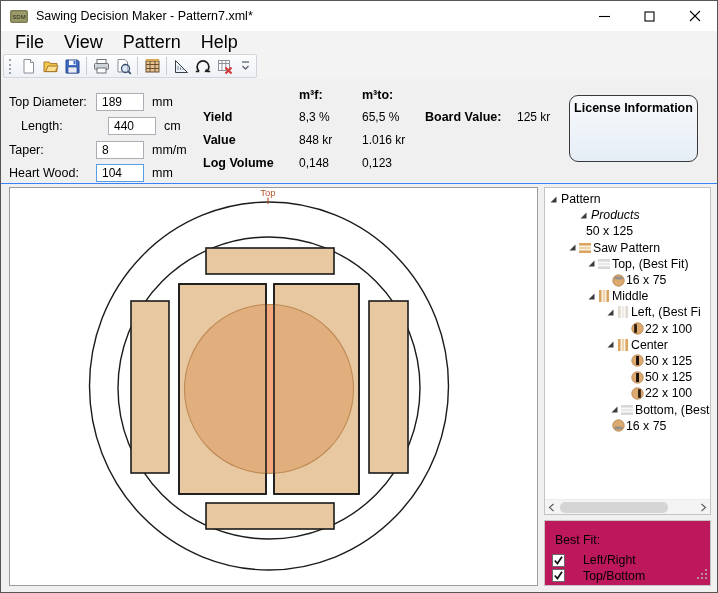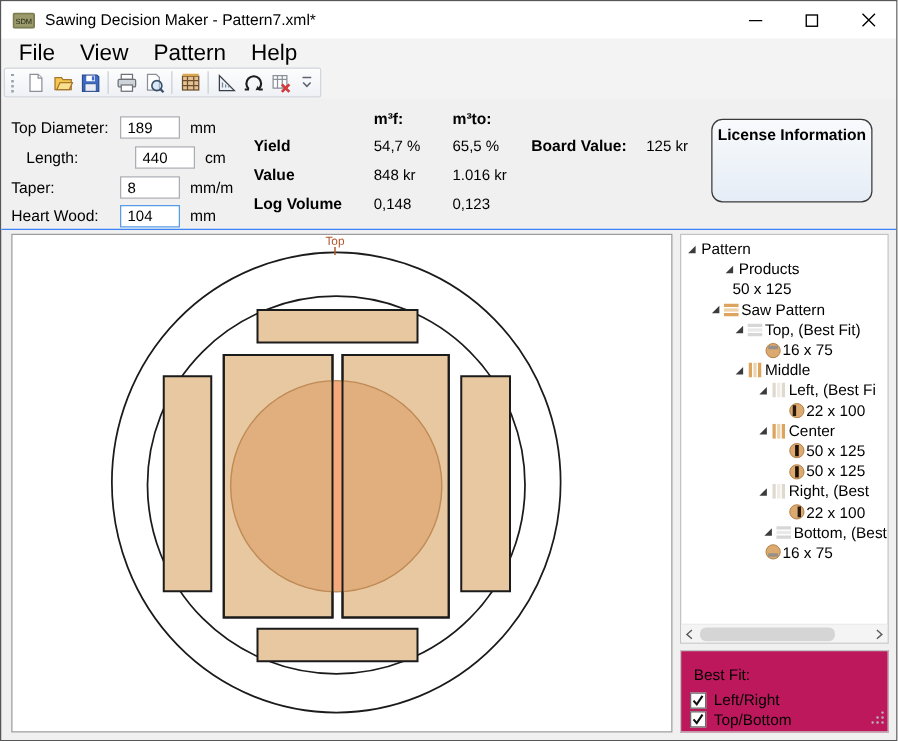--- a/index.html
+++ b/index.html
@@ -66,21 +66,21 @@
   .hscroll { position:absolute; left:0; right:0; bottom:0; height:15px; background:#f4f4f4;
              border-top:1px solid #ececec; display:flex; align-items:center; }
   .sarrow { width:13px; height:15px; display:flex; align-items:center; justify-content:center; }
   .strack { flex:1; position:relative; height:15px; }
   .sthumb { position:absolute; left:2px; top:2px; height:11px; width:78%; background:#d5d5d5; border-radius:5px; }
 
   
   .bestfit { position:absolute; left:543px; top:519px; width:167px; height:66px; background:#be185d;
              border:1px solid #c3c3c3; }
   .bflabel { position:absolute; left:10px; top:12px; font-size:12.3px; }
-  .cbrow { position:absolute; left:7px; display:flex; align-items:center; gap:6px; height:14px;justify-content:space-between; }
+  .cbrow { position:absolute; left:7px; display:flex; align-items:center; gap:18px; height:14px;justify-content:space-between; }
   .cbbox { width:13px; height:13px; border:1px solid #6a6a6a; background:#fff;
            display:inline-flex; align-items:center; justify-content:center; }
   .cblabel { font-size:12.3px; }
   .grip { position:absolute; right:2px; bottom:2px; }
 </style>
 </head>
 <body>
 
 <div class="window">
 
@@ -220,21 +220,21 @@
           <input class="finput focused" value="104" style="">
           <span class="funit">mm</span>
         </div>
       </div>
 
     <div class="stats">
       <span class="stat hdr" style="left:298px; top:9px">m³f:</span>
       <span class="stat hdr" style="left:361px; top:9px">m³to:</span>
 
       <span class="stat lbl" style="left:202px; top:31px">Yield</span>
-      <span class="stat" style="left:298px; top:31px">54,7 %</span>
+      <span class="stat" style="left:298px; top:31px">8,3 %</span>
       <span class="stat" style="left:361px; top:31px">65,5 %</span>
 
       <span class="stat lbl" style="left:202px; top:54px">Value</span>
       <span class="stat" style="left:298px; top:54px">848 kr</span>
       <span class="stat" style="left:361px; top:54px">1.016 kr</span>
 
       <span class="stat lbl" style="left:202px; top:77px">Log Volume</span>
       <span class="stat" style="left:298px; top:77px">0,148</span>
       <span class="stat" style="left:361px; top:77px">0,123</span>
 
@@ -269,21 +269,21 @@
   <div class="treepanel">
     <div id="tree">
         <div class="trow" style="padding-left: 2px;">
           <span class="texp">
             <svg width="9" height="9" viewBox="0 0 9 9">
               <path d="M7.5 1.5v6h-6z" fill="#3c3c3c"></path>
             </svg>
           </span>
           <span class="tlabel">Pattern</span>
         </div>
-        <div class="trow" style="padding-left: 32px;">
+        <div class="trow" style="padding-left: 32px; font-style: italic;">
           <span class="texp">
             <svg width="9" height="9" viewBox="0 0 9 9">
               <path d="M7.5 1.5v6h-6z" fill="#3c3c3c"></path>
             </svg>
           </span>
           <span class="tlabel">Products</span>
         </div>
         <div class="trow" style="padding-left: 40px;">
           <span class="tlabel">50 x 125</span>
         </div>
@@ -394,35 +394,20 @@
         </div>
         <div class="trow" style="padding-left: 78px;">
           <span class="tspacer"></span>
           <span class="ticon">
             <svg width="13" height="13" viewBox="0 0 13 13">
               <circle cx="6.5" cy="6.5" r="5.7" fill="#DCA96F" stroke="#B3804A" stroke-width="0.8"></circle>
               <rect x="5.1" y="2" width="2.9" height="9" fill="#1b100a"></rect>
             </svg>
           </span>
           <span class="tlabel">50 x 125</span>
-        </div>
-        <div class="trow" style="padding-left: 59px;">
-          <span class="texp">
-            <svg width="9" height="9" viewBox="0 0 9 9">
-              <path d="M7.5 1.5v6h-6z" fill="#3c3c3c"></path>
-            </svg>
-          </span>
-          <span class="ticon">
-            <svg width="12" height="12" viewBox="0 0 12 12">
-              <rect x="1" width="2.6" height="12" fill="#DFD9CF"></rect>
-              <rect x="4.7" width="2.6" height="12" fill="#EFEBE4"></rect>
-              <rect x="8.4" width="2.6" height="12" fill="#DFD9CF"></rect>
-            </svg>
-          </span>
-          <span class="tlabel">Right, (Best</span>
         </div>
         <div class="trow" style="padding-left: 78px;">
           <span class="tspacer"></span>
           <span class="ticon">
             <svg width="13" height="13" viewBox="0 0 13 13">
               <circle cx="6.5" cy="6.5" r="5.7" fill="#DCA96F" stroke="#B3804A" stroke-width="0.8"></circle>
               <rect x="7.1" y="2.2" width="2.7" height="8.6" fill="#26190f"></rect>
             </svg>
           </span>
           <span class="tlabel">22 x 100</span>

